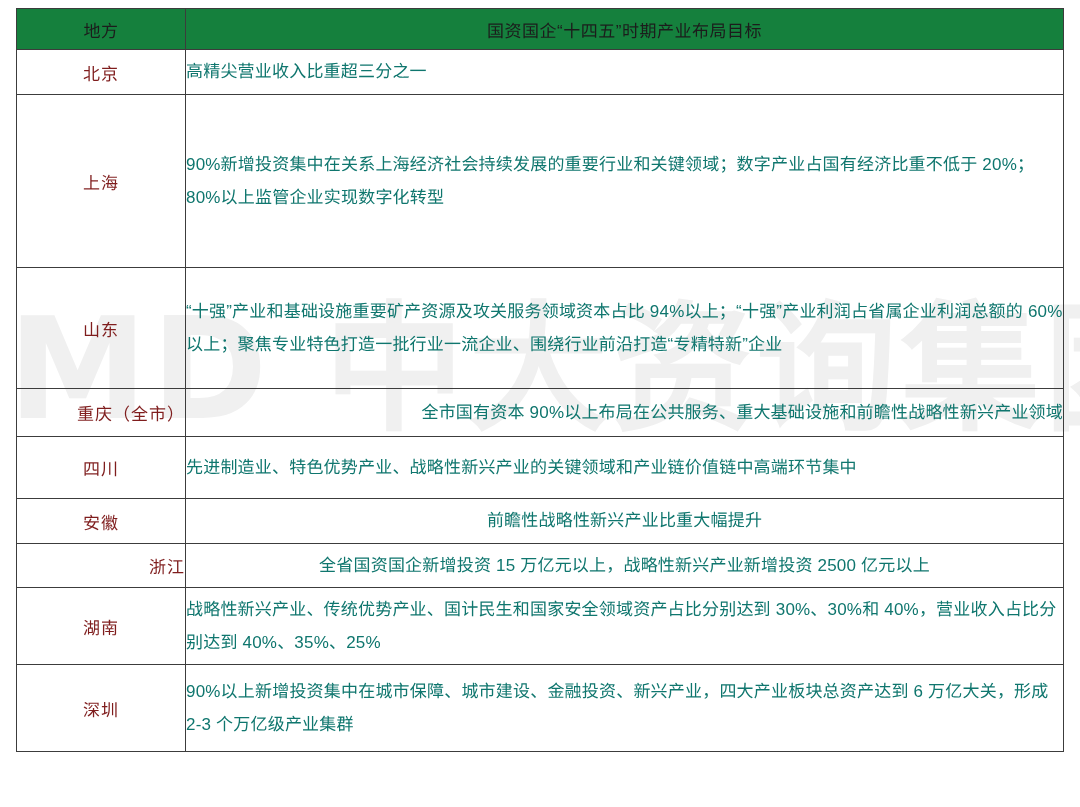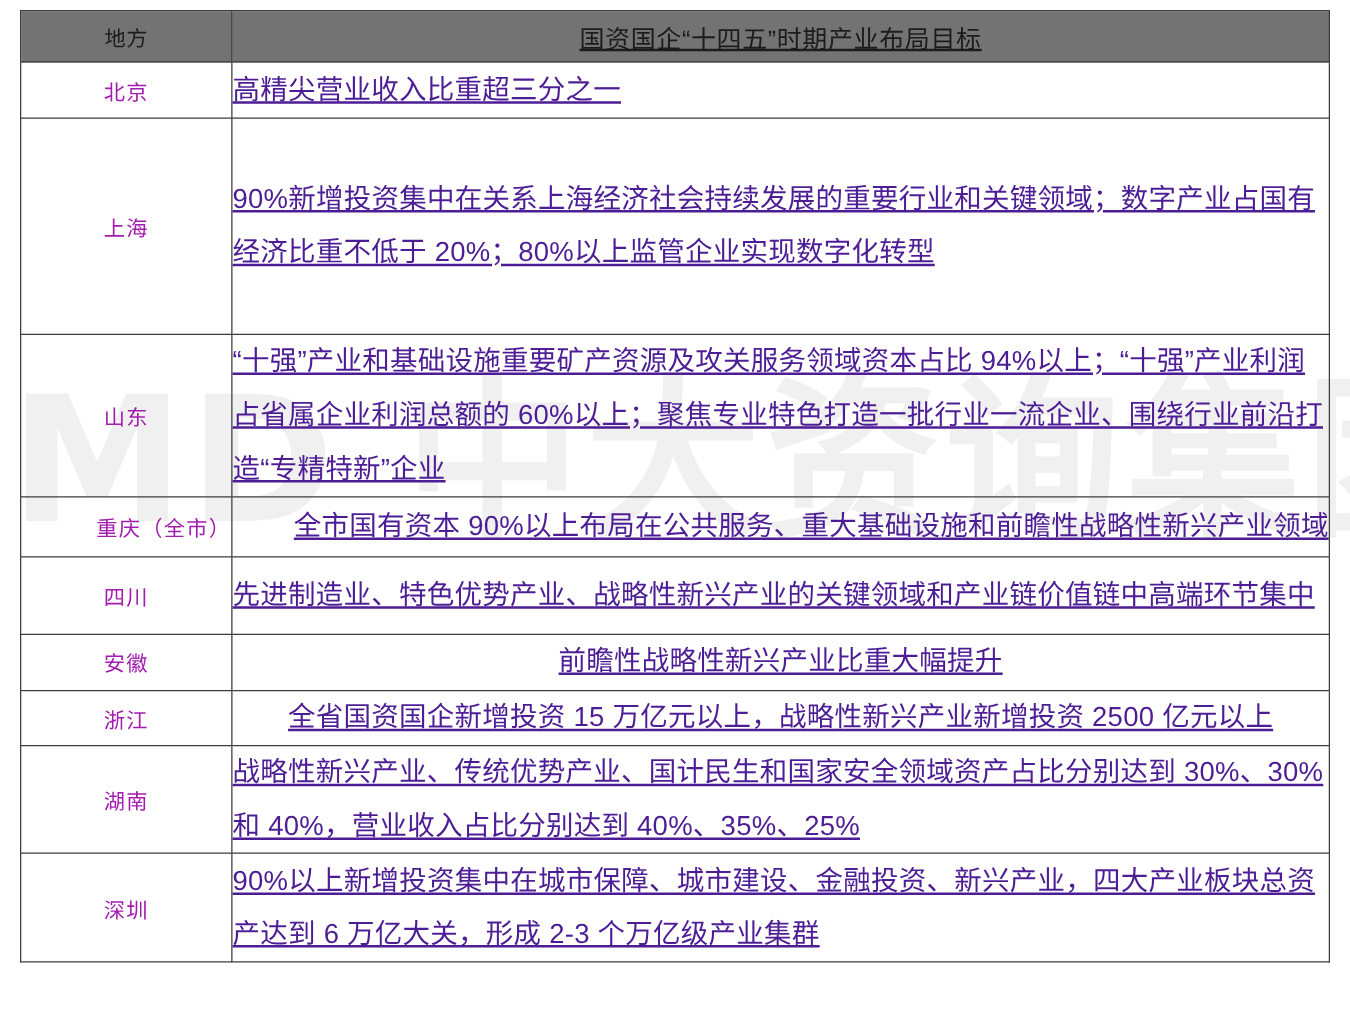--- a/index.html
+++ b/index.html
@@ -61,65 +61,63 @@
   table.policy-table th,
   table.policy-table td {
     border: 1px solid #3c3c3c;
     padding: 0;
     vertical-align: middle;
     background: transparent;
   }
 
   
   tr.header-row th {
-    background: #737373;
+    background: #15803d;
     height: 40px;
     font-weight: 400;
     font-size: 17px;
     color: #1c1c1c;
     text-align: center;
     letter-spacing: 0.5px;
   }
   tr.header-row th.goal-head {
-    font-size: 20px;
-    text-decoration: underline;
+    font-size: 17px;
   }
 
   
   td.region-cell {
     text-align: center;
     font-size: 17px;
-    color: #a21caf;
+    color: #7f1d1d;
     letter-spacing: 1px;
     padding: 4px 2px;
   }
 
   
   td.goal-cell {
-    font-size: 22px;
-    color: #4c1d95;
+    font-size: 17px;
+    color: #0f766e;
     line-height: 1.95;
     padding: 6px 13px 6px 14px;
     text-align: left;
     letter-spacing: 0.2px;
-    text-decoration: underline;
   }
   td.goal-cell.centered {
     text-align: center;
   }
 
   
   tr.r-header  td, tr.r-header  th { height: 40px; }
   tr.r-beijing   td { height: 44px; }
   tr.r-shanghai  td { height: 172px; }
   tr.r-shandong  td { height: 120px; }
   tr.r-chongqing td { height: 47px; text-align: right; }
   tr.r-sichuan   td { height: 61px; }
   tr.r-anhui     td { height: 44px; }
-  tr.r-zhejiang  td { height: 43px; }
+  tr.r-zhejiang  td { height: 43px; text-align: right; }
   tr.r-hunan     td { height: 76px; }
   tr.r-hubei     td { height: 76px; }
   tr.r-shenzhen  td { height: 86px; }
 </style>
 </head>
 <body>
 
 <div id="watermark-layer">
   <div class="wm-text">MD 中大资询集团</div>
 </div>

